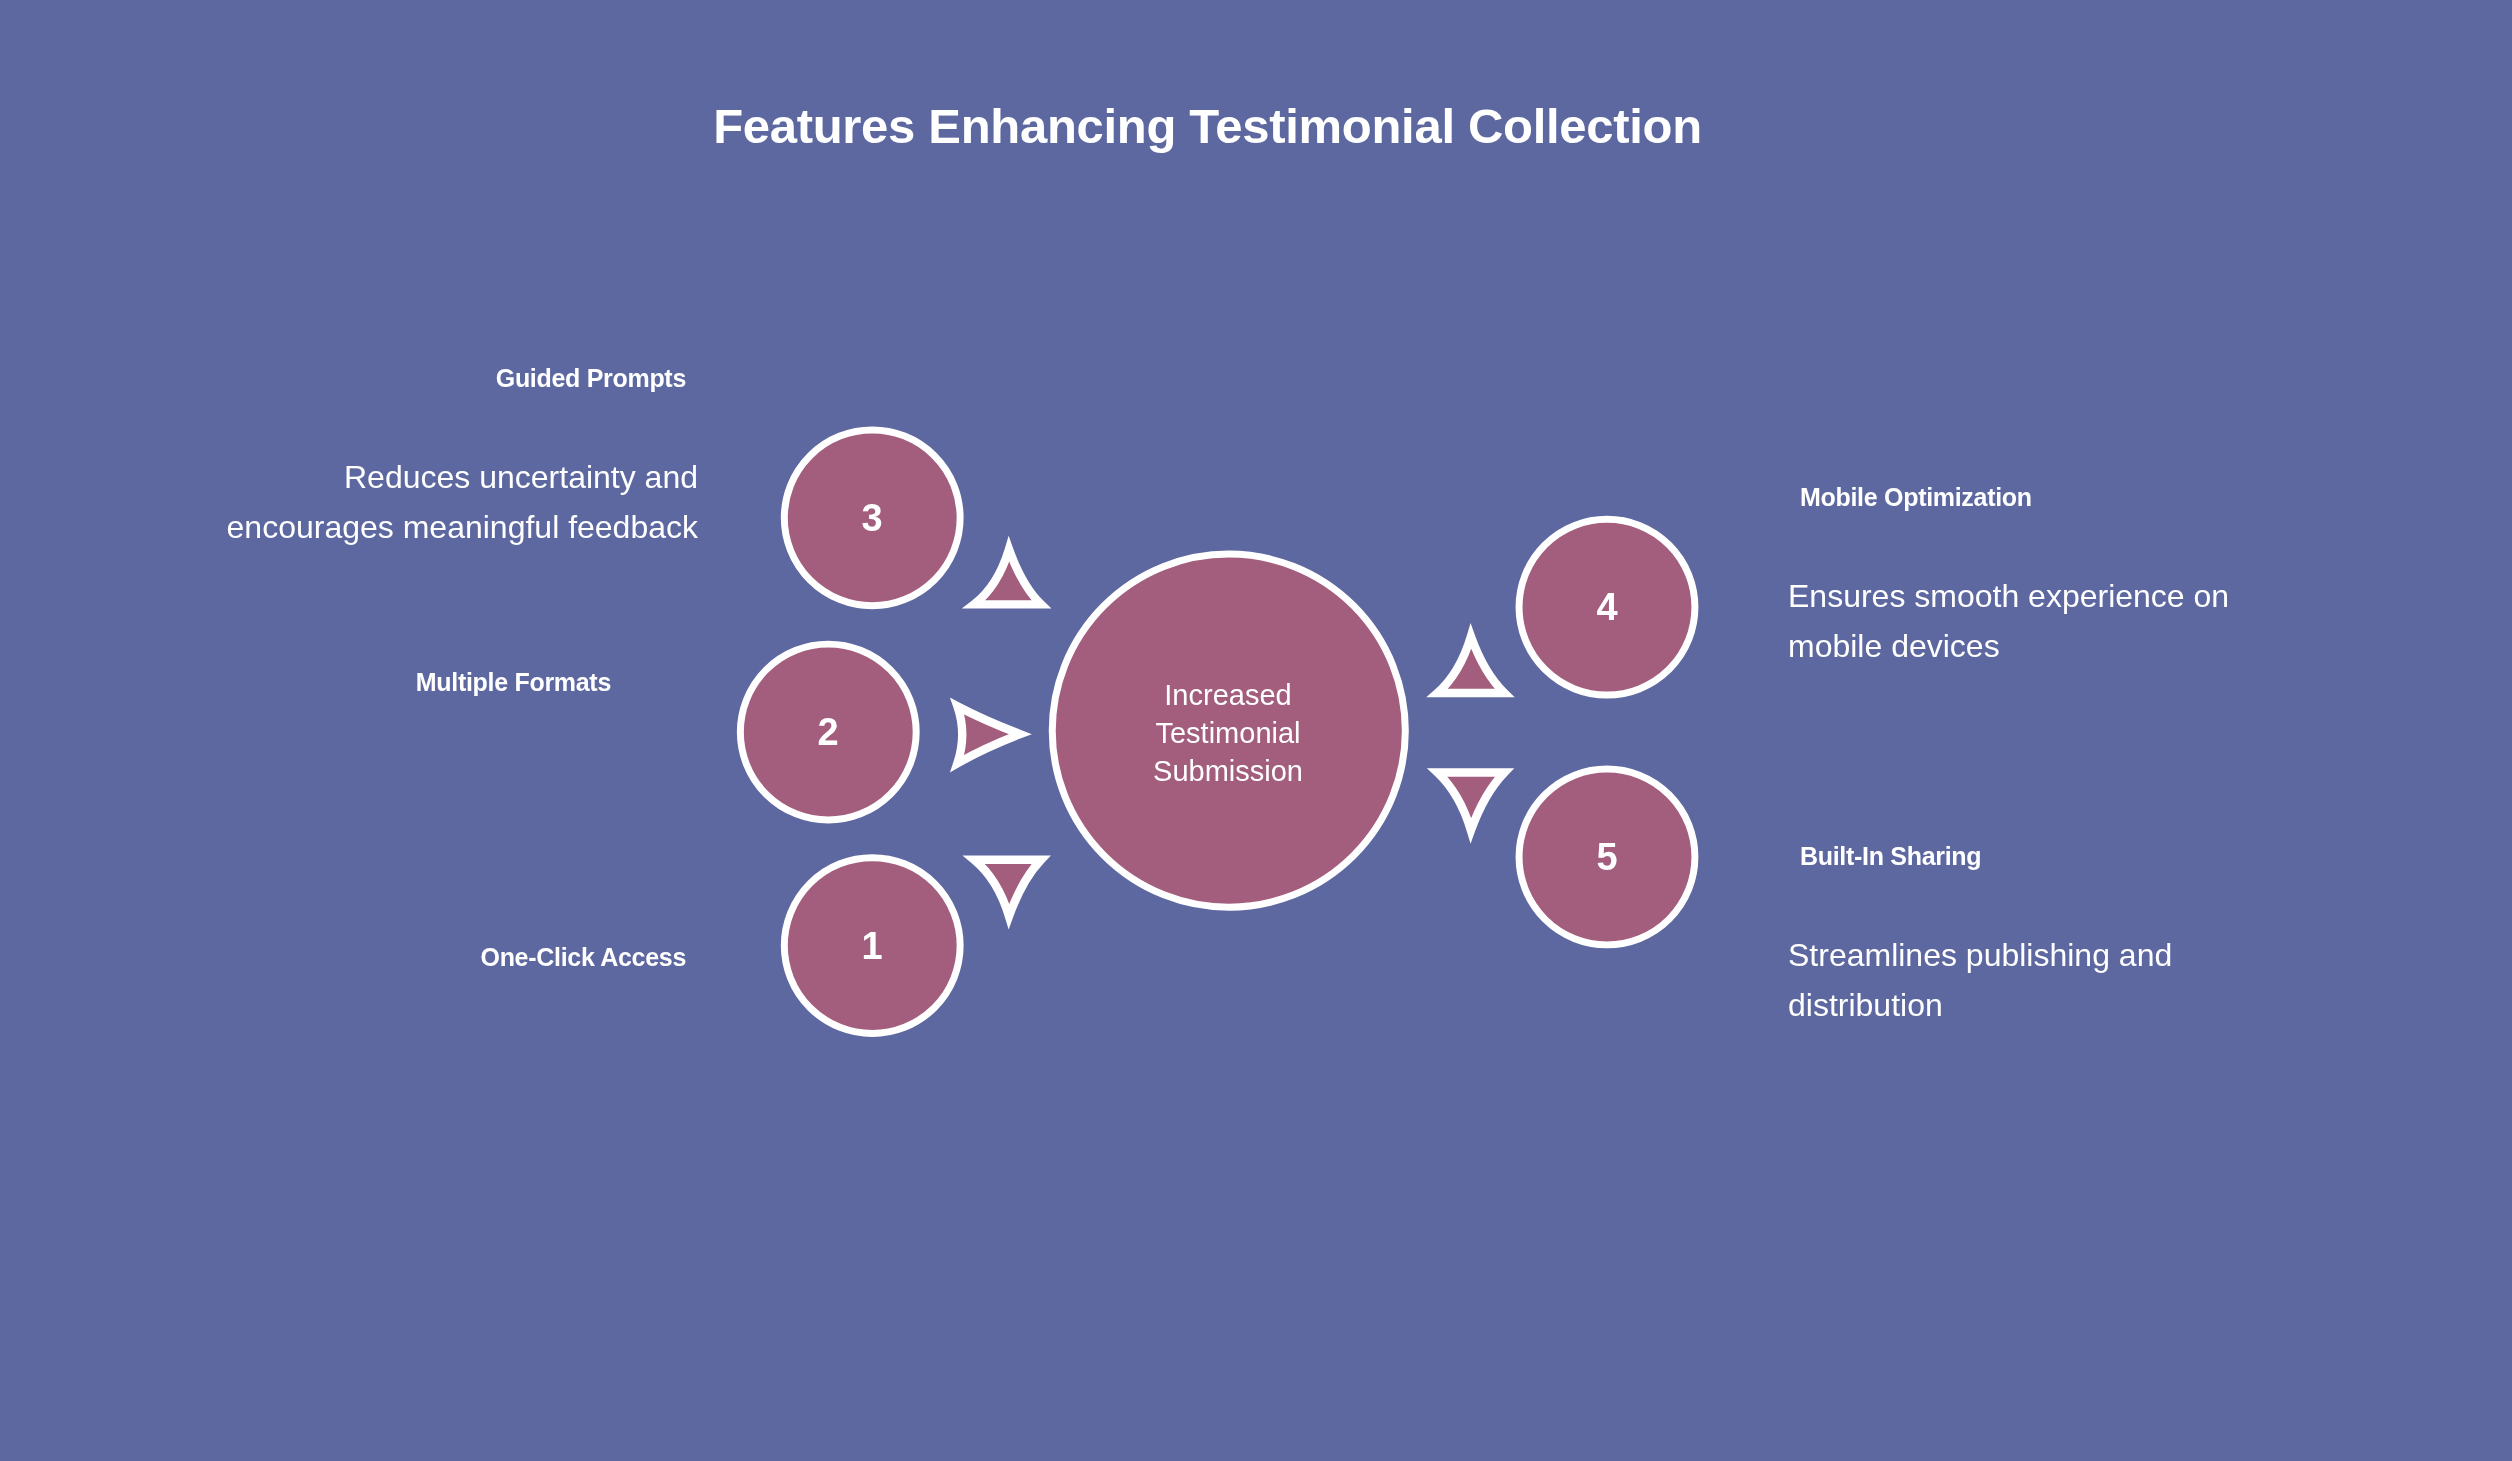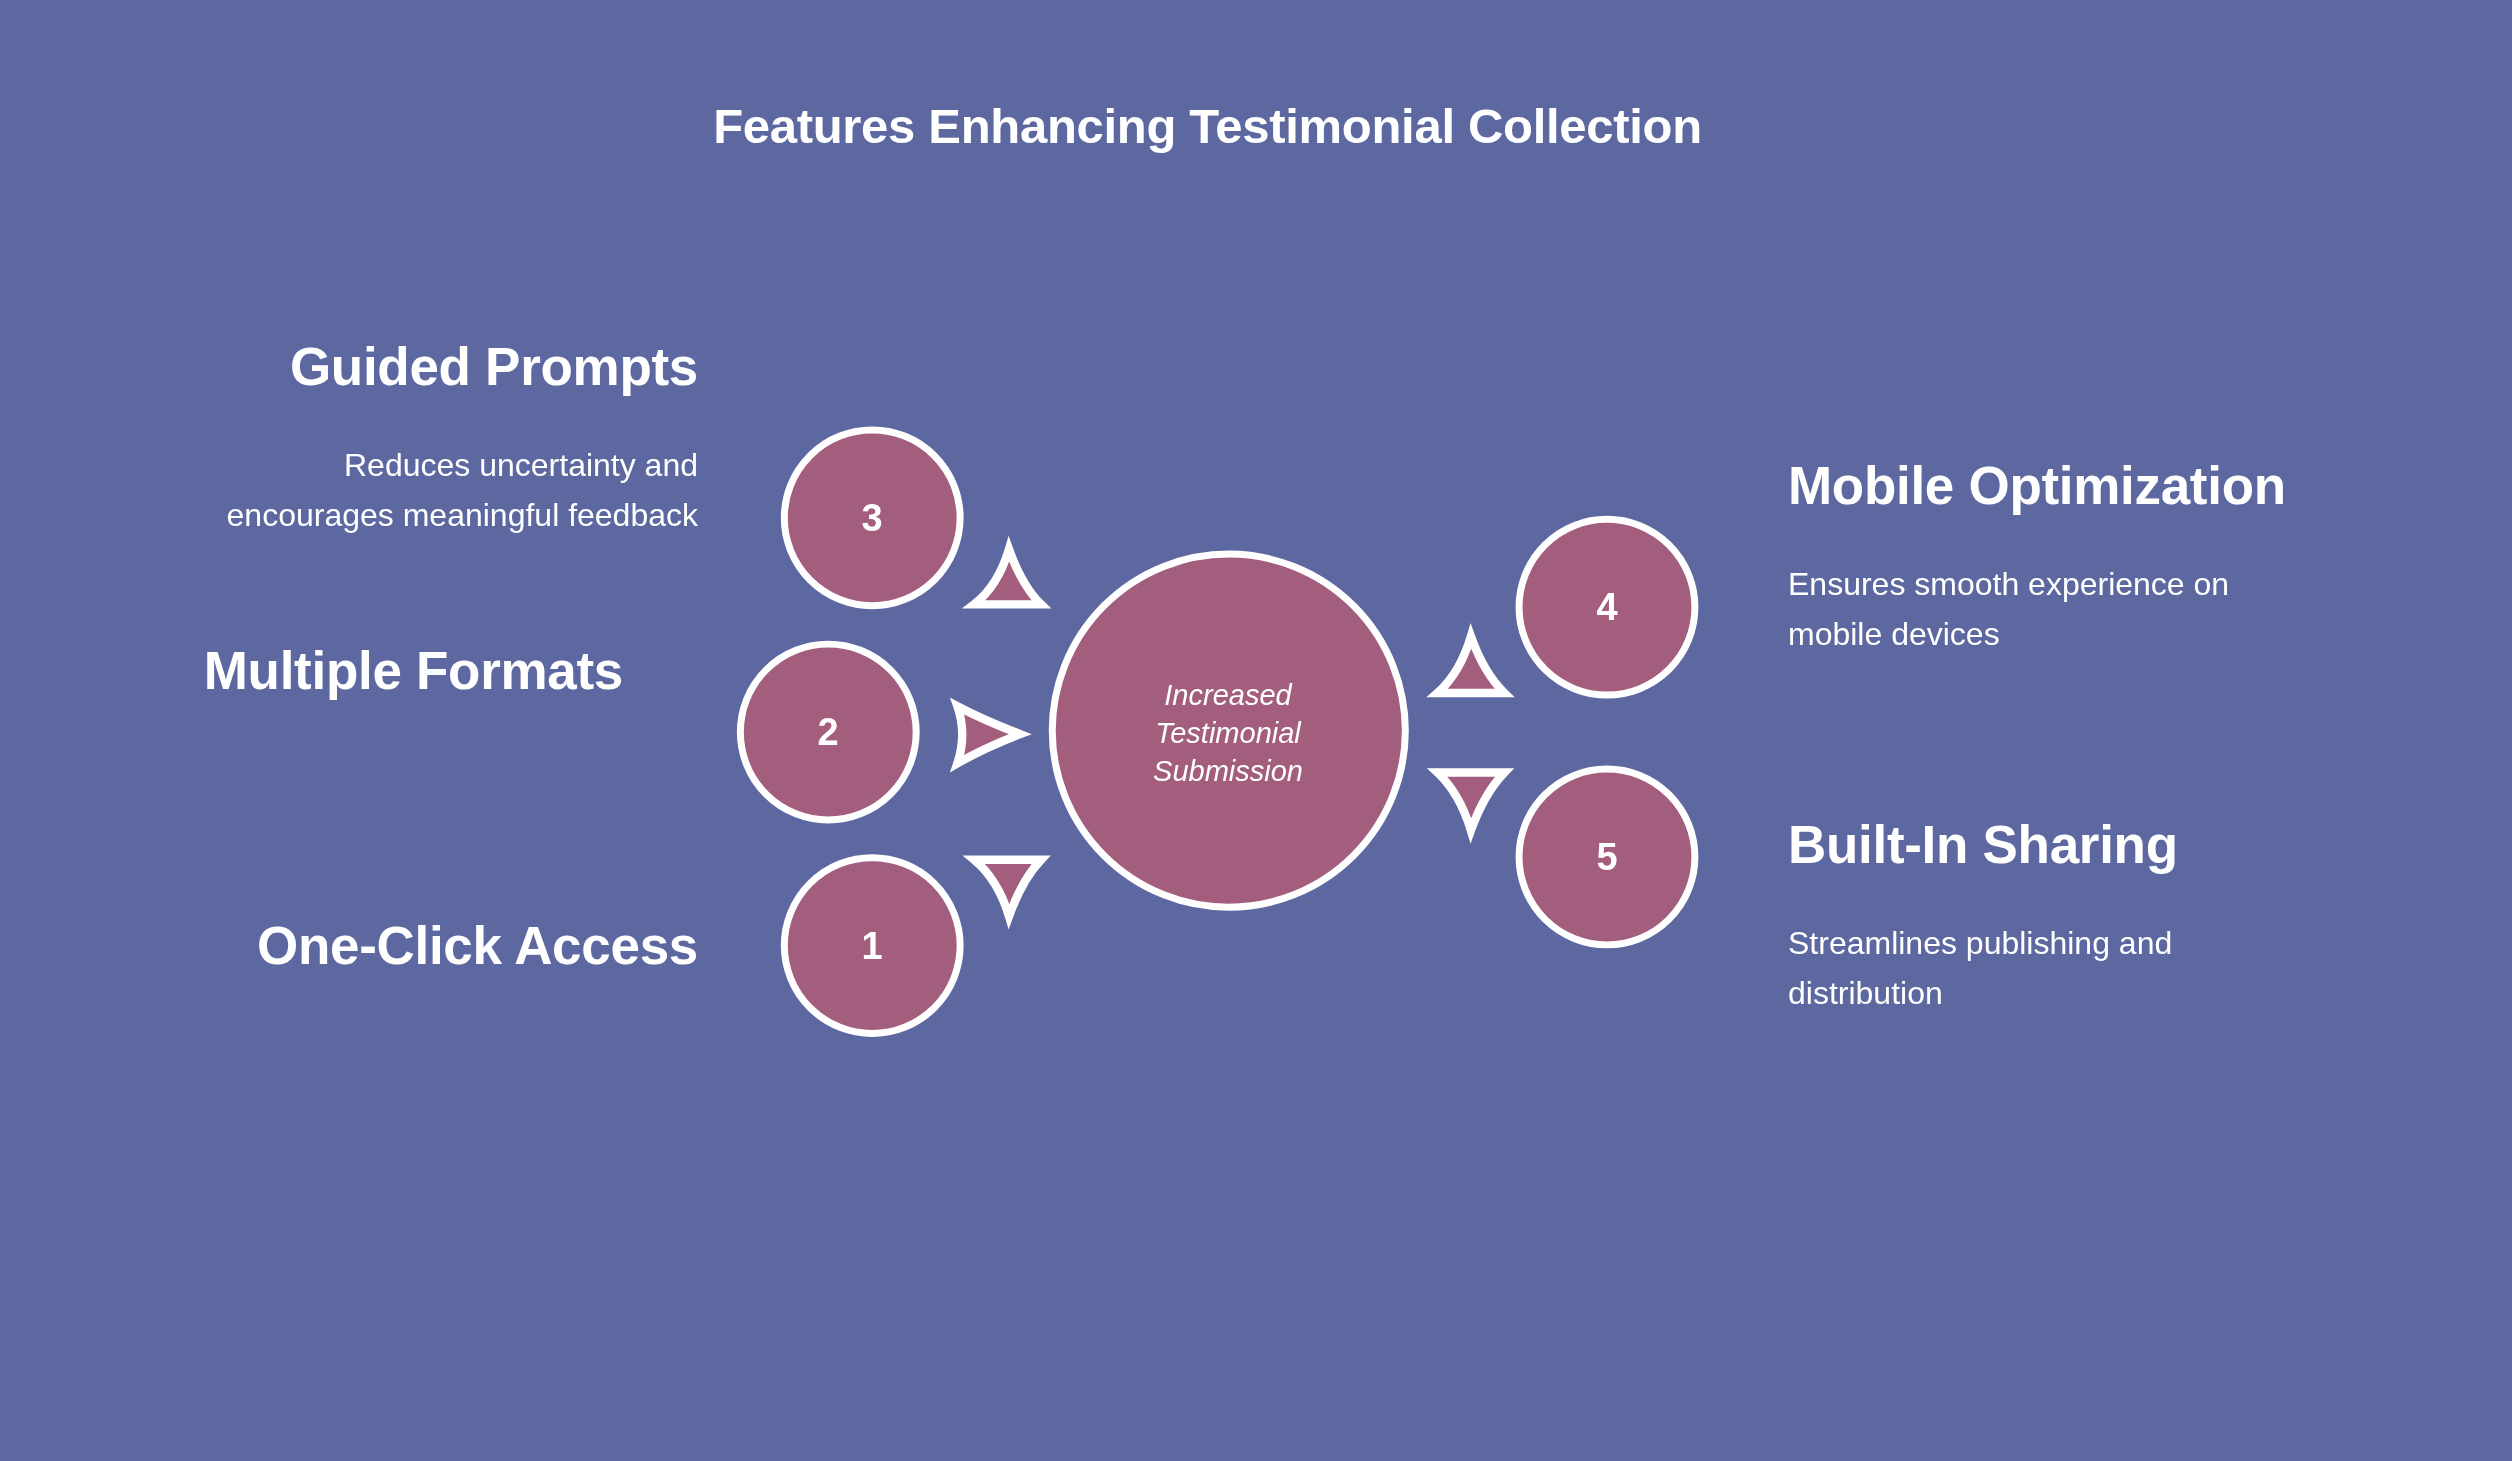--- a/index.html
+++ b/index.html
@@ -5,21 +5,21 @@
   html, body { margin:0; padding:0; }
   body { width:2512px; height:1462px; background:#5d68a0; position:relative; overflow:hidden;
          font-family:"Liberation Sans", "DejaVu Sans", sans-serif; color:#fff; }
   .title { position:absolute; left:0; width:2415px; top:98px; text-align:center; font-weight:bold; font-size:49px; letter-spacing:-0.3px; }
   svg.diagram { position:absolute; left:0; top:0; }
   .circle-label { position:absolute; text-align:center; font-weight:bold; font-size:38px; transform:translate(-50%,-50%); }
   .center-label { position:absolute; text-align:center; font-size:29px; line-height:38px; transform:translate(-50%,-50%); width:251px; }
   .item { position:absolute; }
   .item.left { text-align:right; }
   .item.right { text-align:left; }
-  .item h3 { margin:0; font-size:53px; font-weight:bold; line-height:49px; letter-spacing:-0.3px; }
+  .item h3 { margin:12px; font-size:25px; font-weight:bold; line-height:49px; letter-spacing:-0.3px; }
   .item p { margin:49px 0 0 0; font-size:32px; line-height:50px; white-space:pre-line; }
 </style>
 </head>
 <body>
 
 <div class="title">Features Enhancing Testimonial Collection</div>
 
 <svg class="diagram" width="2512" height="1462" viewBox="0 0 3600 2095">
   <g fill="#a35e7d" stroke="#ffffff" stroke-width="10">
     <circle cx="1761" cy="1047" r="253"></circle>
@@ -31,21 +31,21 @@
   </g>
   <g fill="#a35e7d" stroke="#ffffff" stroke-width="12" stroke-linejoin="miter">
     <path d="M1446 787 Q1430 840 1396 866 L1492 866 Q1465 840 1446 787 Z"></path>
     <path d="M1462 1052 Q1410 1032 1372 1012 Q1386 1052 1372 1094 Q1410 1072 1462 1052 Z"></path>
     <path d="M1446 1313 Q1430 1260 1396 1232 L1492 1232 Q1465 1260 1446 1313 Z"></path>
     <path d="M2108 912 Q2092 965 2060 993 L2156 993 Q2127 965 2108 912 Z"></path>
     <path d="M2108 1190 Q2092 1137 2060 1107 L2156 1107 Q2127 1137 2108 1190 Z"></path>
   </g>
 </svg>
 
-<div class="center-label" style="left:1228px; top:733px; white-space:pre-line;font-style:italic;">Increased
+<div class="center-label" style="left:1228px; top:733px; white-space:pre-line;">Increased
 Testimonial
 Submission</div>
 
 <div class="circle-label" style="left:872px; top:518px;">3</div>
 <div class="circle-label" style="left:828px; top:732px;">2</div>
 <div class="circle-label" style="left:872px; top:946px;">1</div>
 <div class="circle-label" style="left:1607px; top:607px;">4</div>
 <div class="circle-label" style="left:1607px; top:857px;">5</div>
 
 <div class="item left" style="right:1814px; top:342px;">

